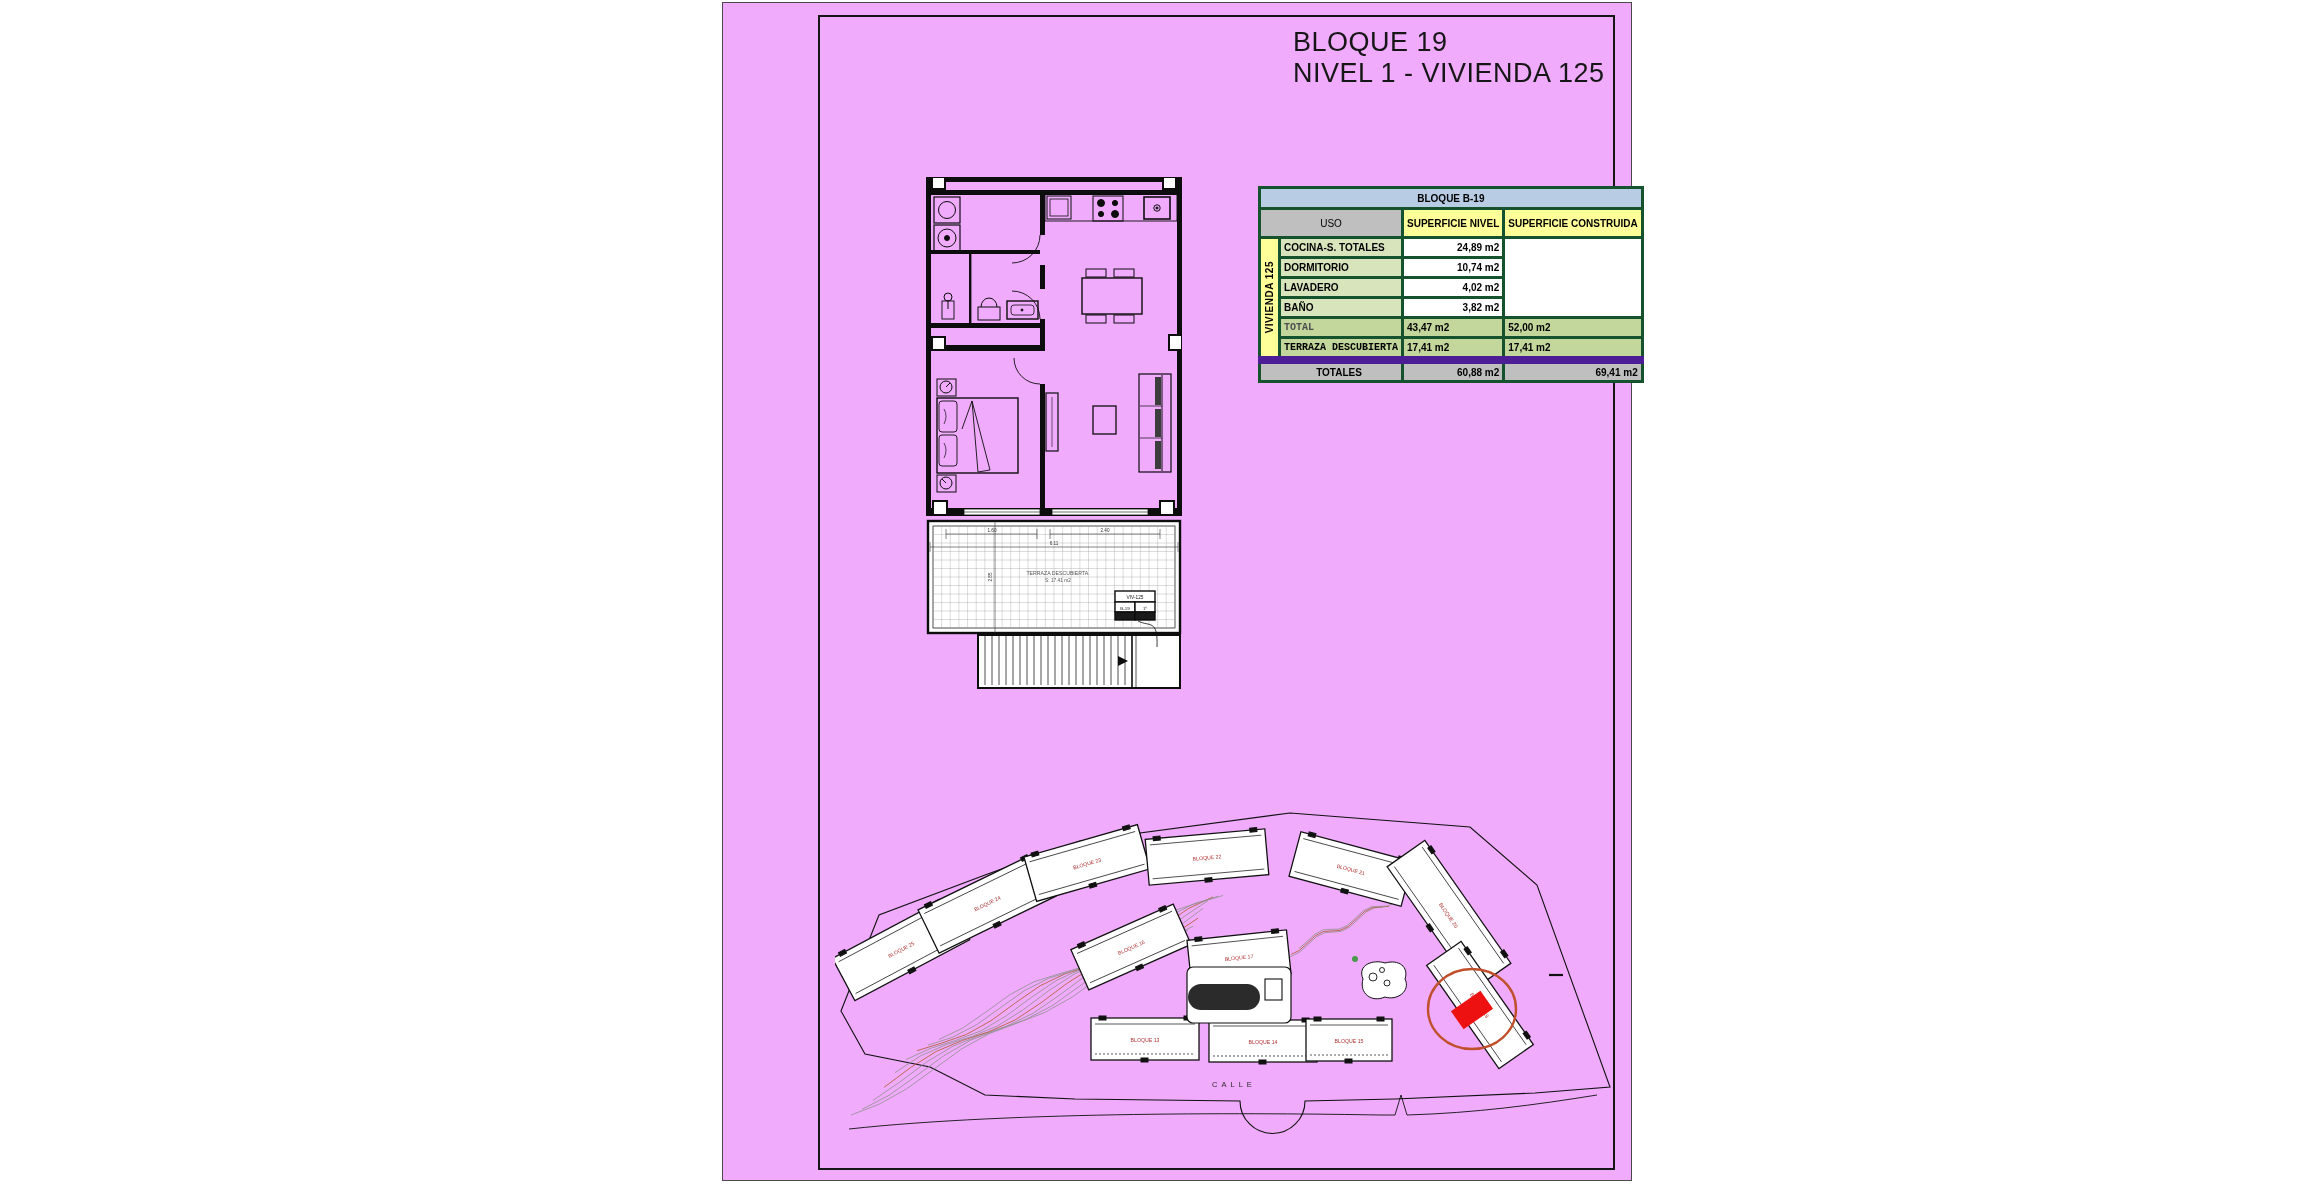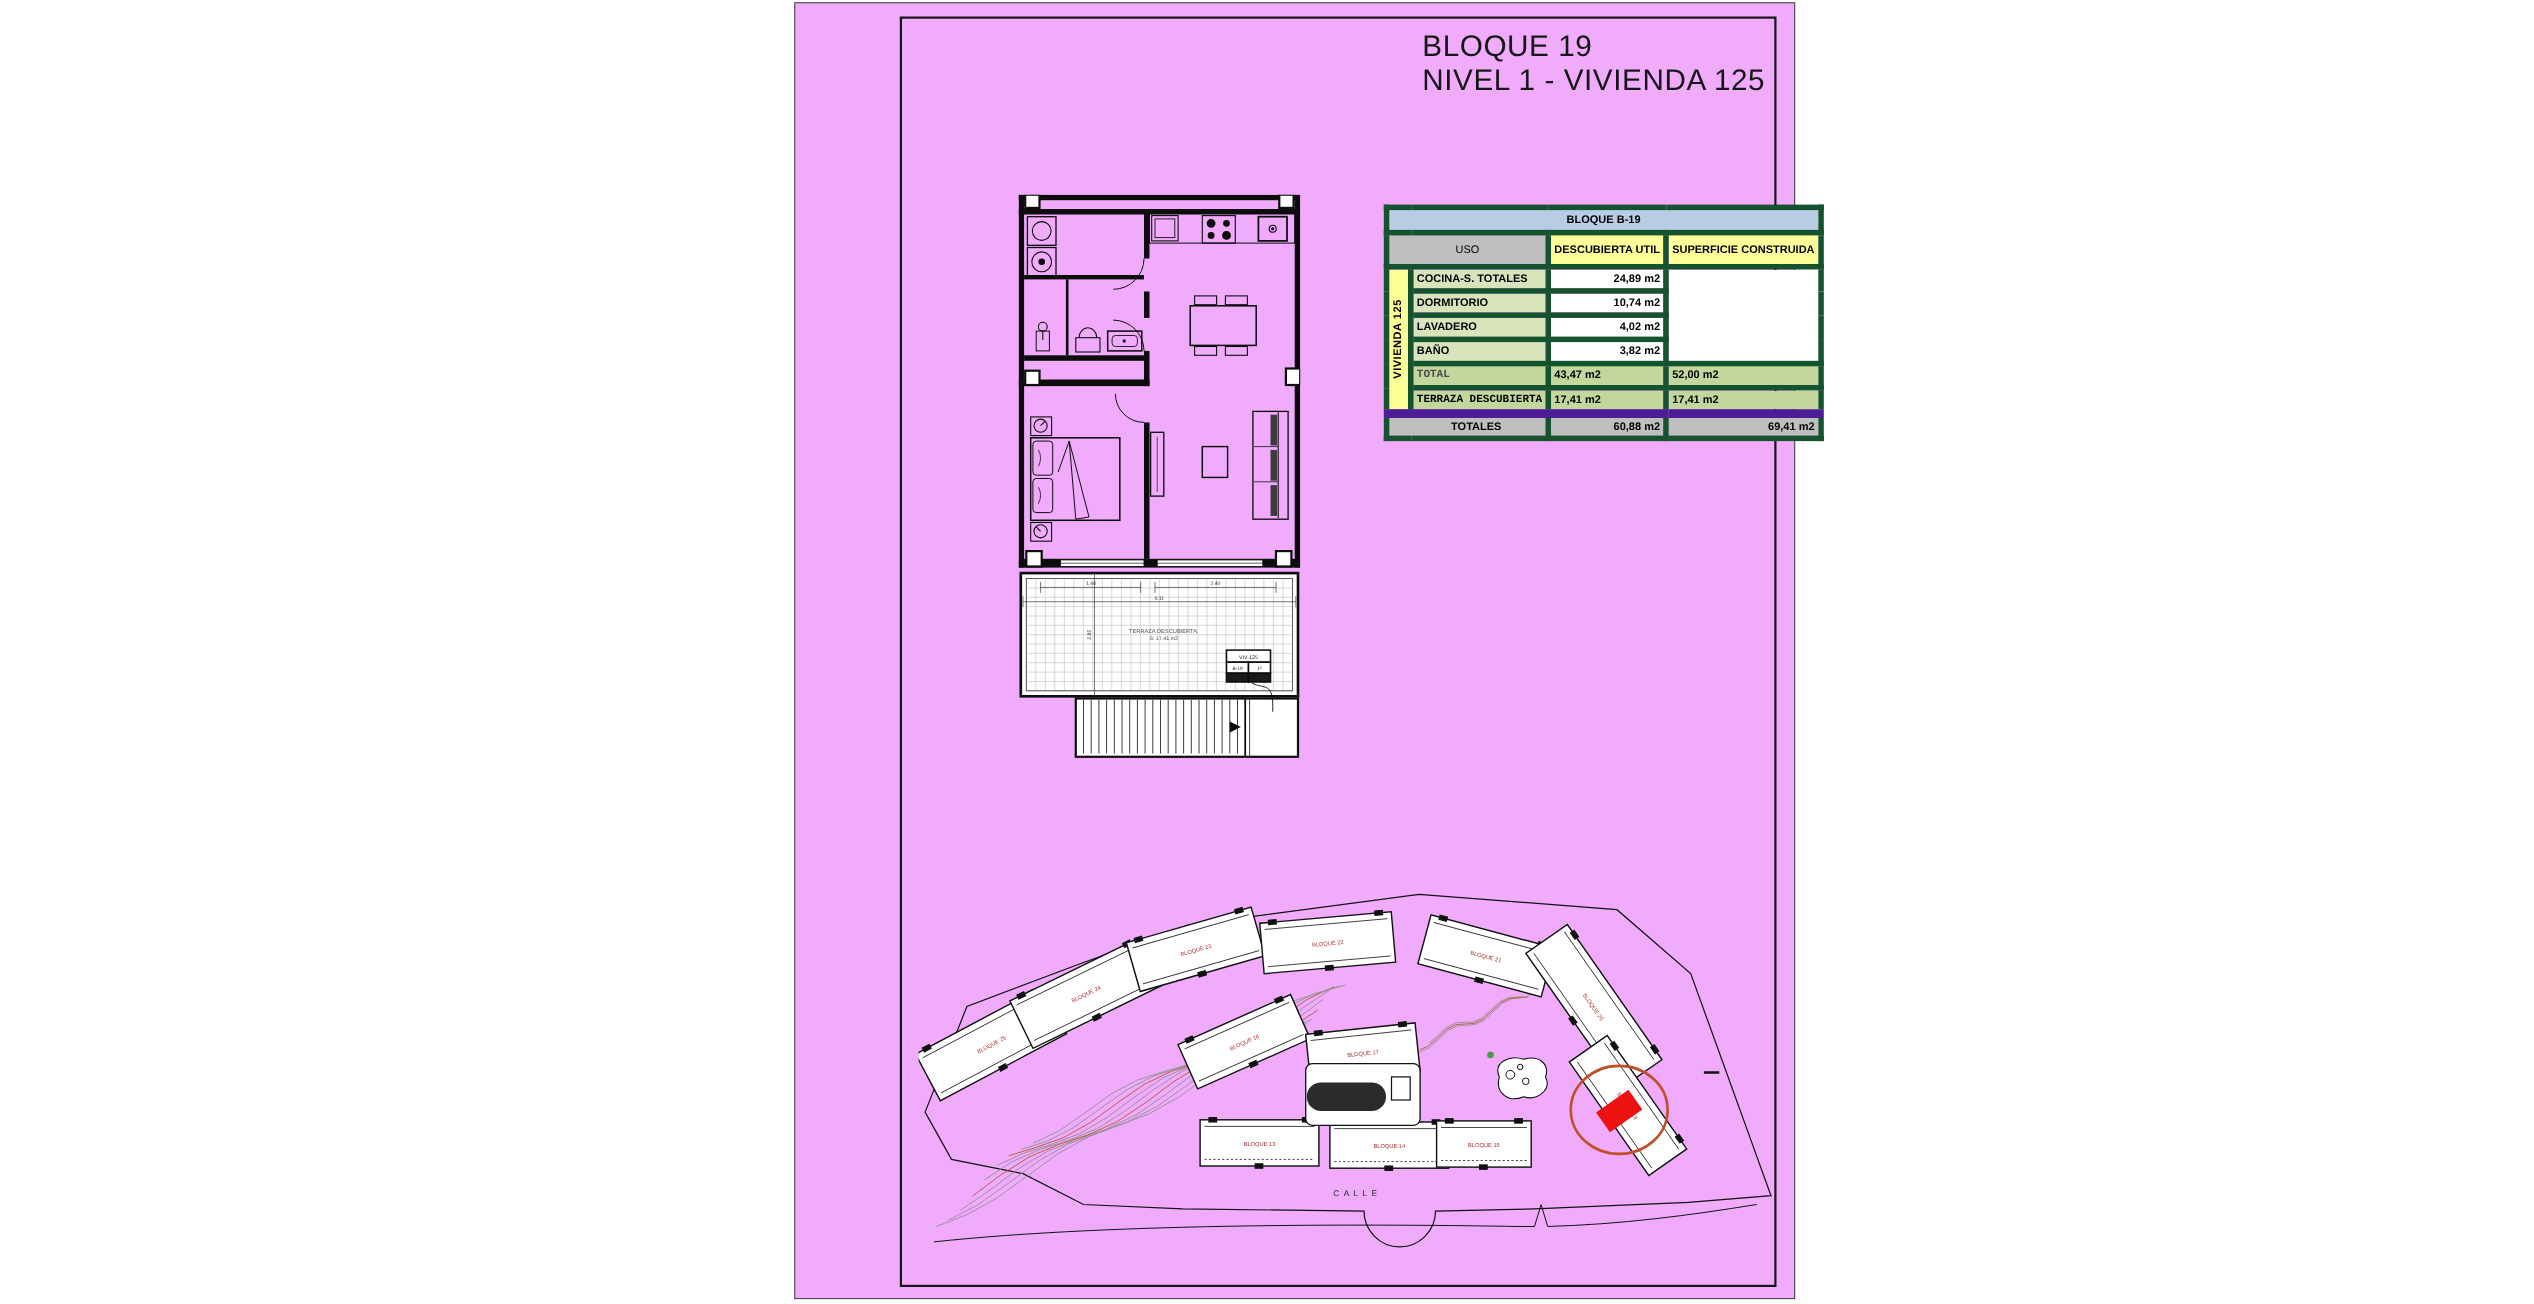--- a/index.html
+++ b/index.html
@@ -6,21 +6,21 @@
   body{width:2304px;height:1185px;background:#ffffff;position:relative;overflow:hidden;
        font-family:"Liberation Sans",sans-serif;}
   .sheet{position:absolute;left:722px;top:2px;width:908px;height:1177px;
          border:1px solid #4a4a4a;background:#f0abfc;}
   .frame{position:absolute;left:95px;top:12px;width:793px;height:1151px;
          border:2px solid #161616;}
   .title-block{position:absolute;left:570px;top:24px;color:#161616;
                font-size:27px;line-height:31px;letter-spacing:.5px;font-weight:400;}
   .areas-table{position:absolute;left:535px;top:183px;border-collapse:collapse;
                table-layout:fixed;border:2px solid #000;font-size:10px;color:#000;}
-  .areas-table td{border:5px solid #14532d;padding:0 3px;overflow:hidden;white-space:nowrap;}
+  .areas-table td{border:3px solid #14532d;padding:0 3px;overflow:hidden;white-space:nowrap;}
   .hdr-blue{background:var(--hdr-blue);text-align:center;font-weight:700;height:18px;}
   .hdr-gray{background:var(--hdr-gray);text-align:center;font-weight:400;}
   .hdr-yellow{background:var(--hdr-yellow);text-align:center;font-weight:700;
               height:26px;white-space:normal;line-height:11px;border-bottom:2px solid #000;}
   .hdr-gray{border-bottom:2px solid #000;}
   .side-cell{background:var(--hdr-yellow);text-align:center;vertical-align:middle;padding:0;}
   .side-inner{writing-mode:vertical-rl;transform:rotate(180deg);font-weight:700;
               font-size:10px;letter-spacing:.5px;margin:0 auto;}
   .lbl{background:var(--row-green);font-weight:700;height:17px;}
   .val{background:#fff;text-align:right;font-weight:700;}
@@ -52,21 +52,21 @@
         <col style="width:98px">
         <col style="width:95px">
         <col style="width:98px">
       </colgroup>
     <tbody id="areas-tbody">
         <tr>
           <td class="hdr-blue" colspan="4">BLOQUE B-19</td>
         </tr>
         <tr>
           <td class="hdr-gray" colspan="2">USO</td>
-          <td class="hdr-yellow">DESCUBIERTA UTIL</td>
+          <td class="hdr-yellow">SUPERFICIE NIVEL</td>
           <td class="hdr-yellow">SUPERFICIE CONSTRUIDA</td>
         </tr>
         <tr>
           <td class="side-cell" rowspan="6">
             <div class="side-inner">VIVIENDA 125</div>
           </td>
           <td class="lbl">COCINA-S. TOTALES</td>
           <td class="val">24,89 m2</td>
           <td class="val" rowspan="4"></td>
         </tr>

